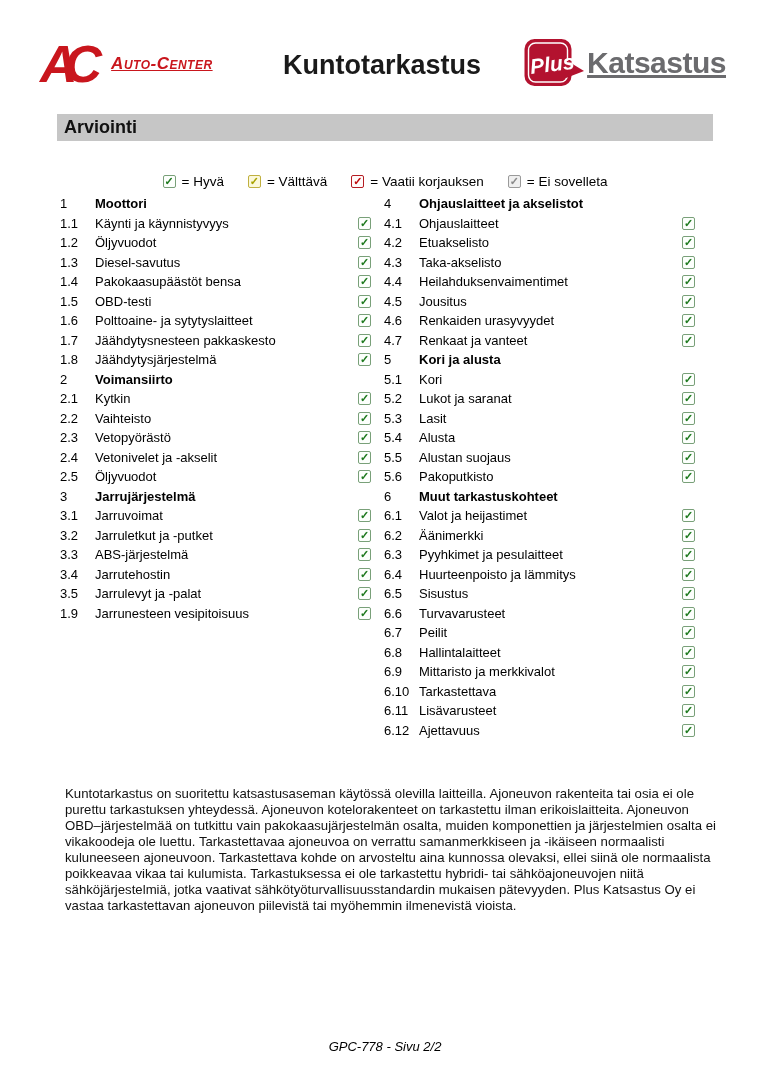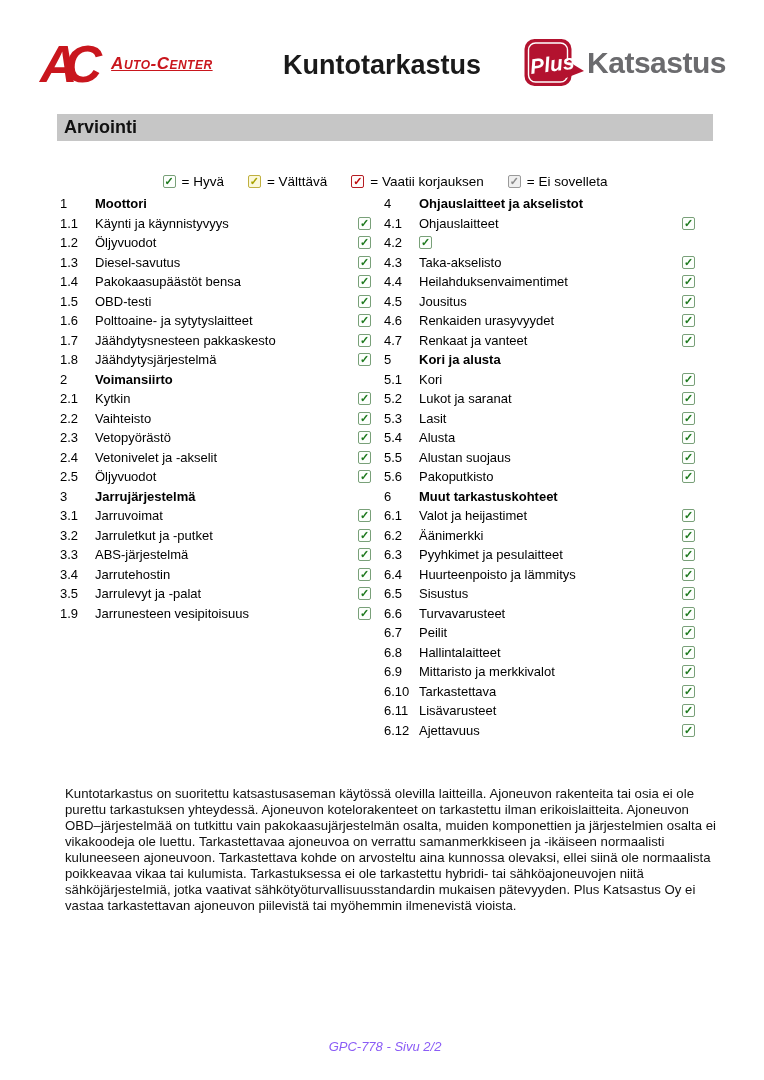--- a/index.html
+++ b/index.html
@@ -29,21 +29,21 @@
     font-size:17px;font-weight:bold;font-style:italic;color:var(--brand-red);
     margin-left:8px;font-variant:small-caps;letter-spacing:.5px;text-decoration:underline;
   }
   .doc-title{
     position:absolute;left:0;right:0;top:50px;margin:0;text-align:center;
     font-size:27px;font-weight:bold;color:#1a1a1a;
   }
   .plus-logo{position:absolute;right:38px;top:37px;display:flex;align-items:center;}
   .katsastus-name{
     font-size:30px;font-weight:bold;color:var(--katsastus-gray);
-    margin-left:2px;letter-spacing:-.5px;
+    margin-left:2px;letter-spacing:-.5px;text-decoration:underline;
   }
 
   
   .section-bar{
     position:absolute;left:57px;top:114px;width:656px;height:27px;
     background:var(--bar-gray);font-size:18px;font-weight:bold;
     line-height:27px;padding-left:7px;box-sizing:border-box;color:#111;
   }
 
   
@@ -73,21 +73,21 @@
   .row .label{flex:1;font-size:13px;white-space:nowrap;}
   .row.section .label{font-weight:bold;}
 
   
   .disclaimer{
     position:absolute;left:57px;top:778px;width:658px;margin:8px;
     font-size:13.2px;line-height:16px;color:#111;
   }
 
   
-  .page-footer{position:absolute;left:57px;top:1039px;width:656px;height:16px;font-size:13px;font-style:italic;color:#8b5cf6;}
+  .page-footer{position:absolute;left:57px;top:1039px;width:656px;height:16px;font-size:13px;font-style:italic;color:#000000;}
   .footer-center{position:absolute;left:0;right:0;text-align:center;}
   .footer-right{position:absolute;right:0;margin-top:48px;}
 </style>
 </head>
 <body>
 
 <div class="page">
 
   <div class="ac-logo">
     <span class="ac-mark">AC</span>
@@ -242,20 +242,21 @@
           <span class="num">4</span>
           <span class="label">Ohjauslaitteet ja akselistot</span>
         </div>
         <div class="row">
           <span class="num">4.1</span>
           <span class="label">Ohjauslaitteet</span>
           <span class="cb cb-good">✓</span>
         </div>
         <div class="row">
           <span class="num">4.2</span>
+          <span class="label">Etuakselisto</span>
           <span class="cb cb-good">✓</span>
         </div>
         <div class="row">
           <span class="num">4.3</span>
           <span class="label">Taka-akselisto</span>
           <span class="cb cb-good">✓</span>
         </div>
         <div class="row">
           <span class="num">4.4</span>
           <span class="label">Heilahduksenvaimentimet</span>

